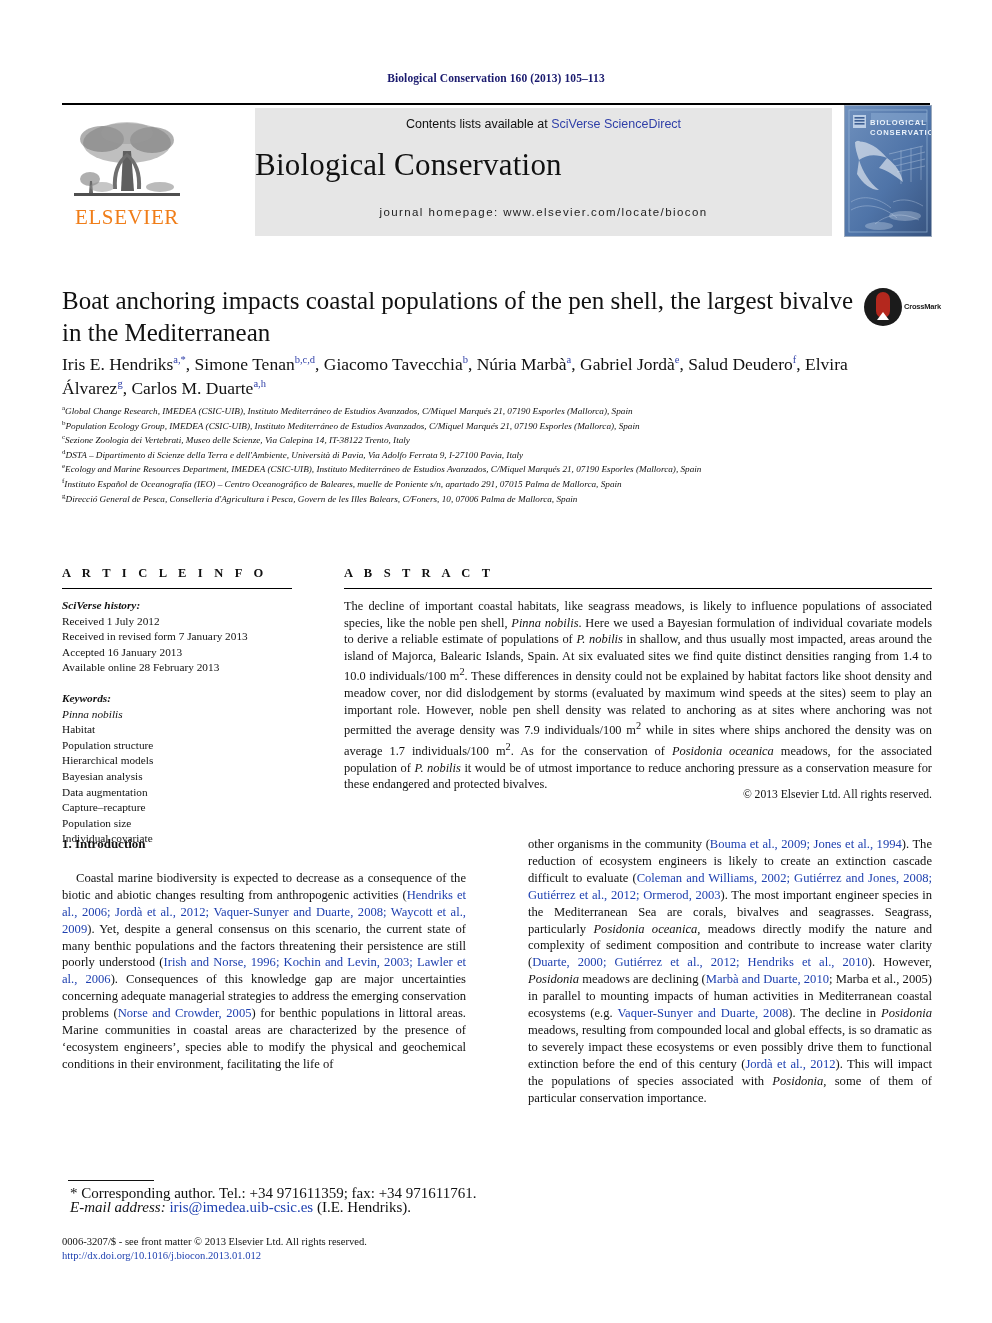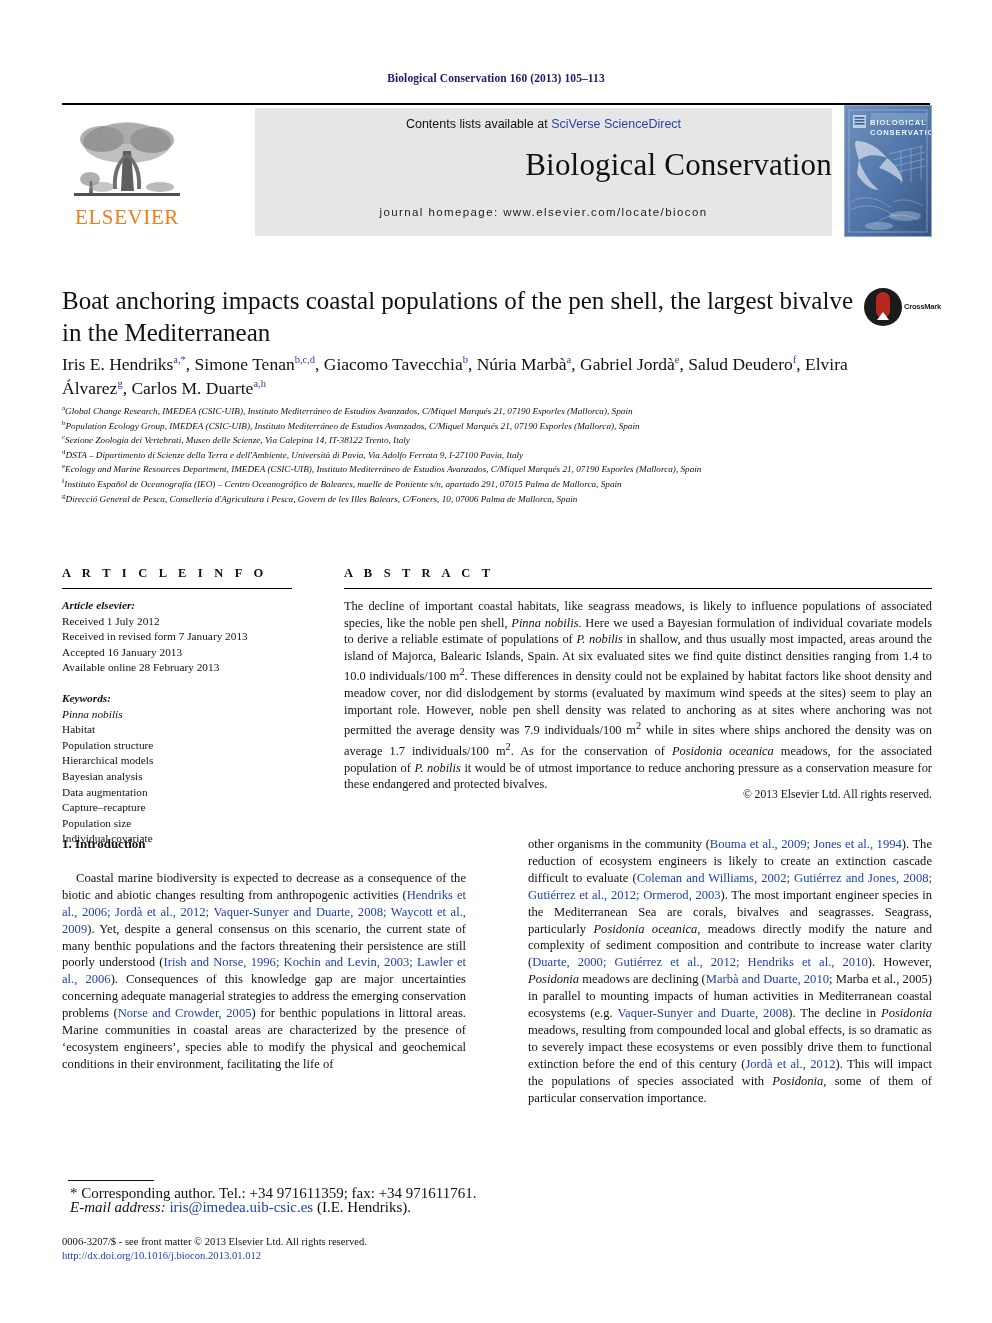--- a/index.html
+++ b/index.html
@@ -66,21 +66,21 @@
     font-size: 12.5px;
     color: #111;
   }
   .contents-line .sd-link {
     color: #2f3fa8;
   }
   .journal-title {
     position: absolute;
     left: 193px; top: 44px;
     width: 577px;
-    text-align: right;
+    text-align: left;
     font-family: "Liberation Serif", serif;
     font-size: 31px;
     color: #111;
     letter-spacing: 0.2px;
   }
   .homepage-line {
     position: absolute;
     left: 193px; top: 103px;
     width: 577px;
     text-align: center;
@@ -457,21 +457,21 @@
       <div class="affil"><sup>f</sup>Instituto Español de Oceanografía (IEO) – Centro Oceanográfico de Baleares, muelle de Poniente s/n, apartado 291, 07015 Palma de Mallorca, Spain</div>
       <div class="affil"><sup>g</sup>Direcció General de Pesca, Conselleria d'Agricultura i Pesca, Govern de les Illes Balears, C/Foners, 10, 07006 Palma de Mallorca, Spain</div>
     </div>
 
   <div class="info-head">A R T I C L E    I N F O</div>
   <div class="abstract-head">A B S T R A C T</div>
   <div class="sec-rule rule-left"></div>
   <div class="sec-rule rule-right"></div>
 
   <div class="history">
-    <div class="lbl">Article elsevier:</div>
+    <div class="lbl">SciVerse history:</div>
     <div id="history-items">
         <div>Received 1 July 2012</div>
         <div>Received in revised form 7 January 2013</div>
         <div>Accepted 16 January 2013</div>
         <div>Available online 28 February 2013</div>
       </div>
   </div>
 
   <div class="keywords">
     <div class="lbl">Keywords:</div>

